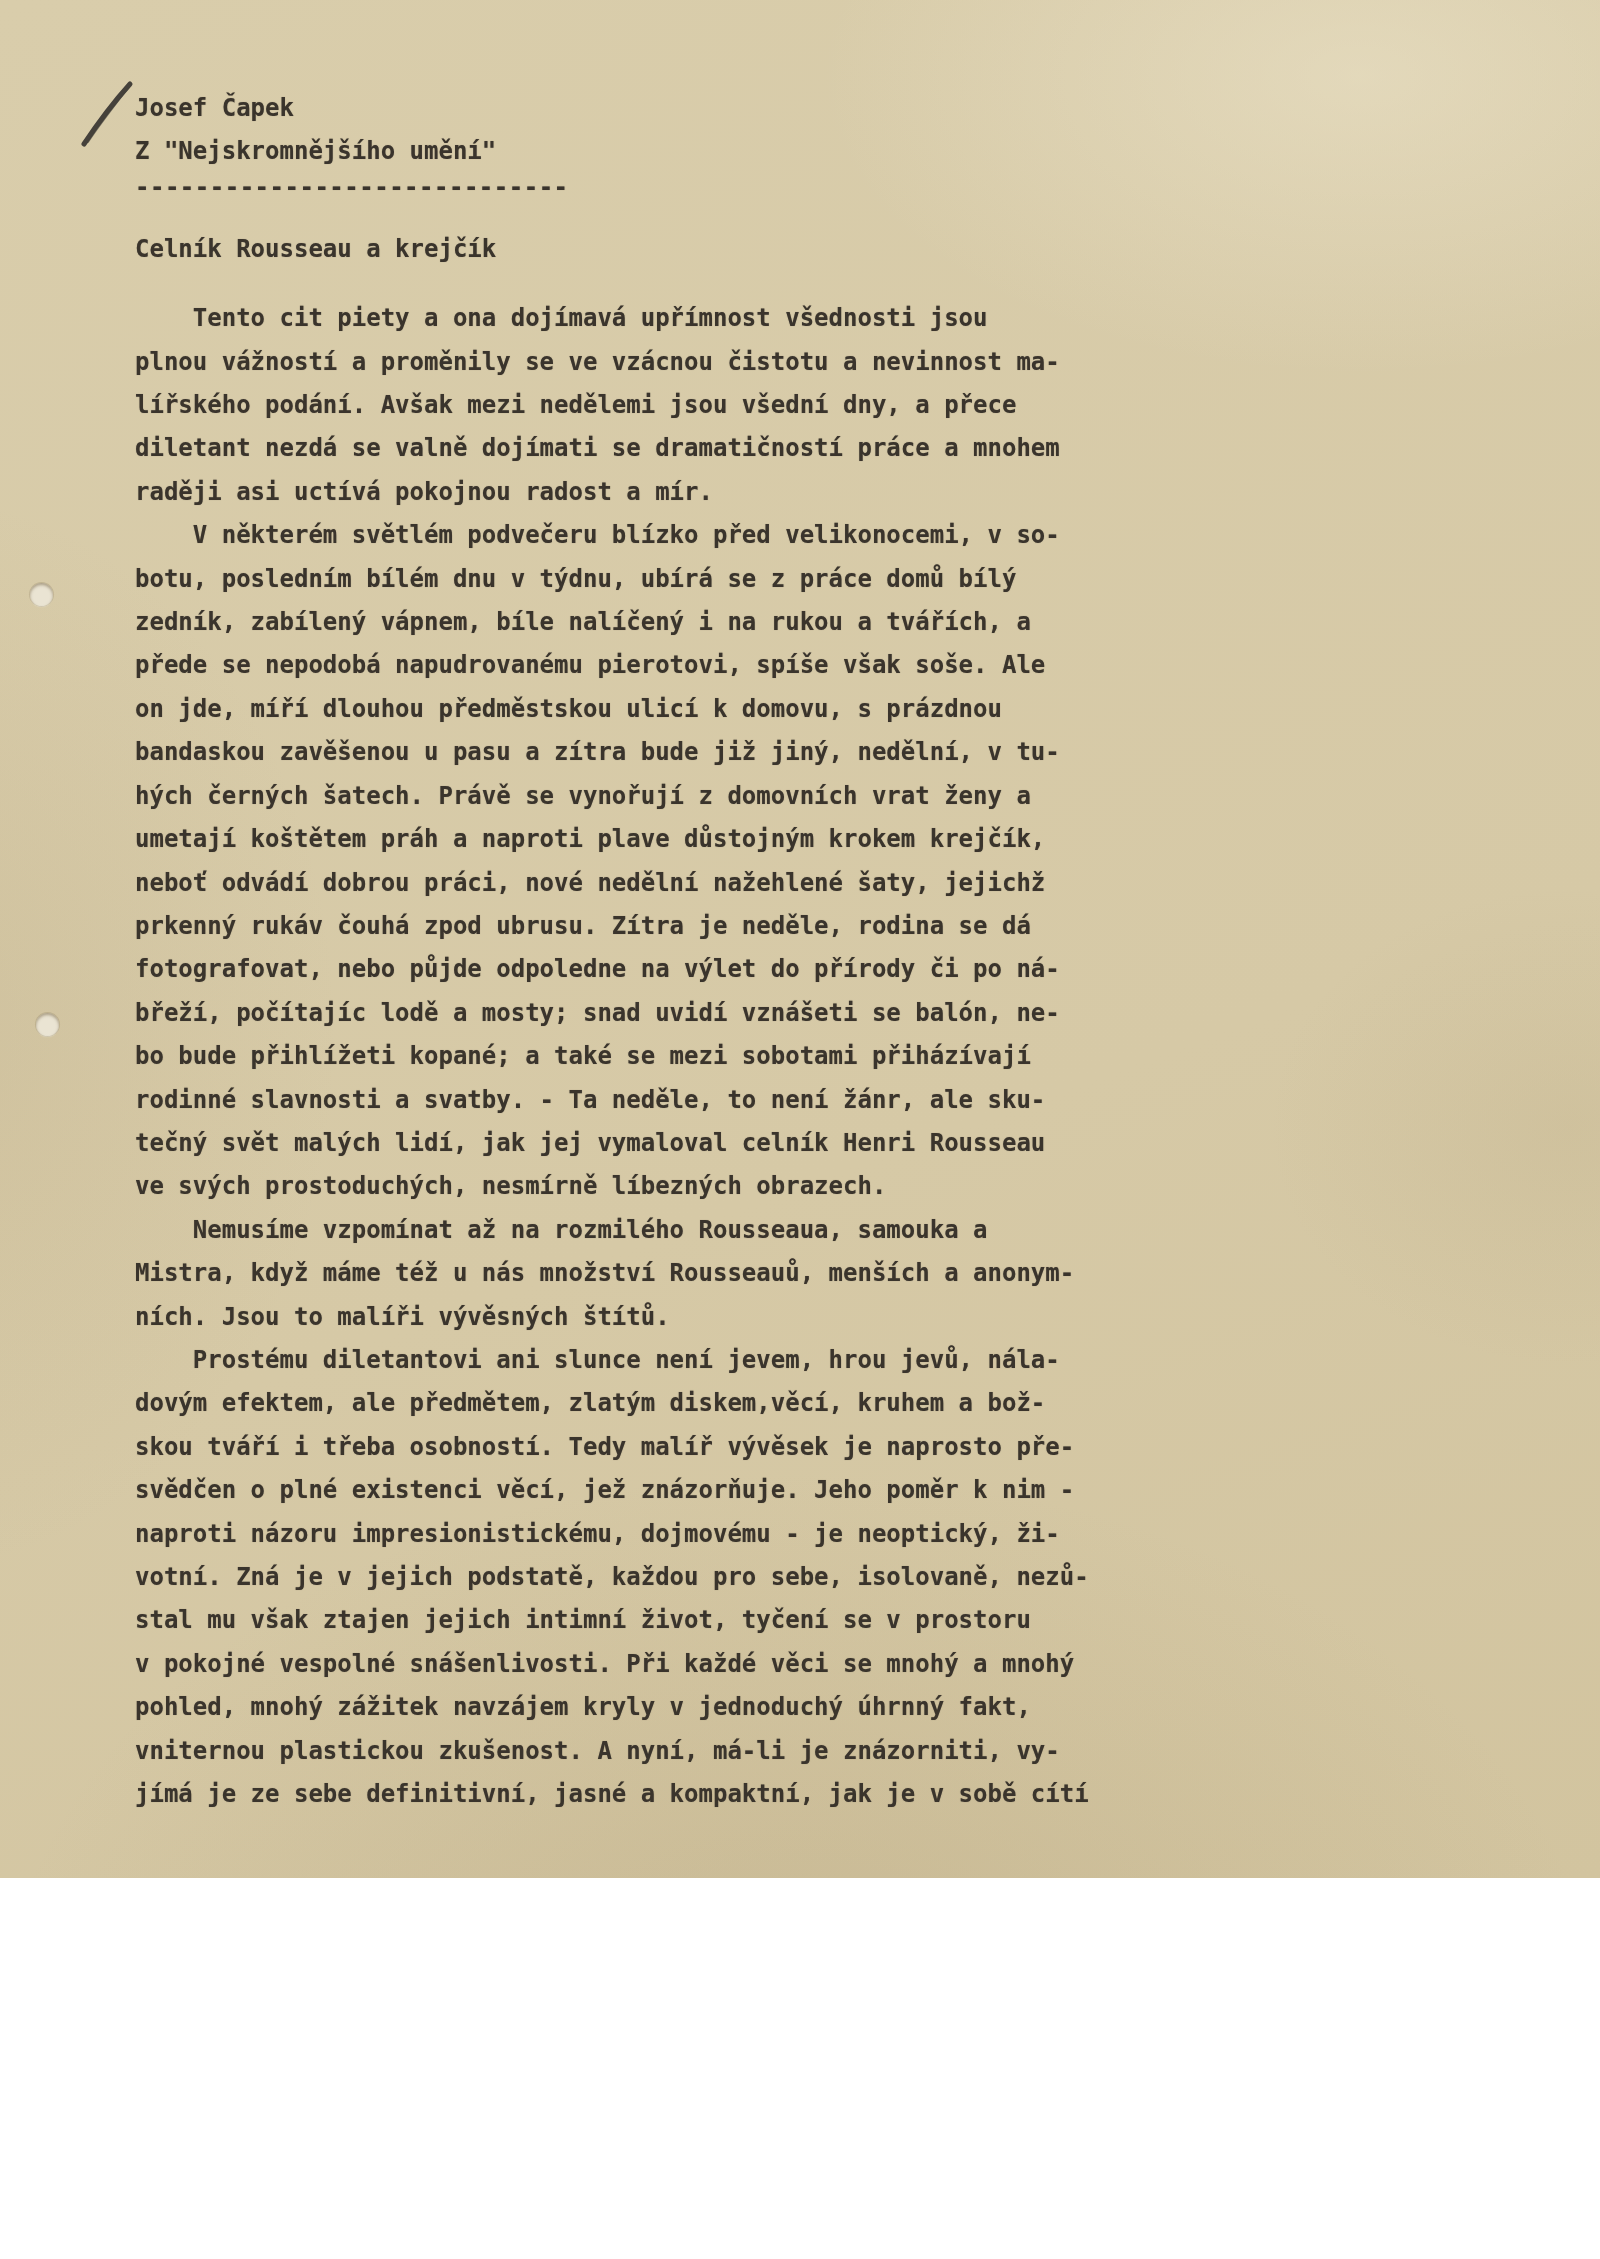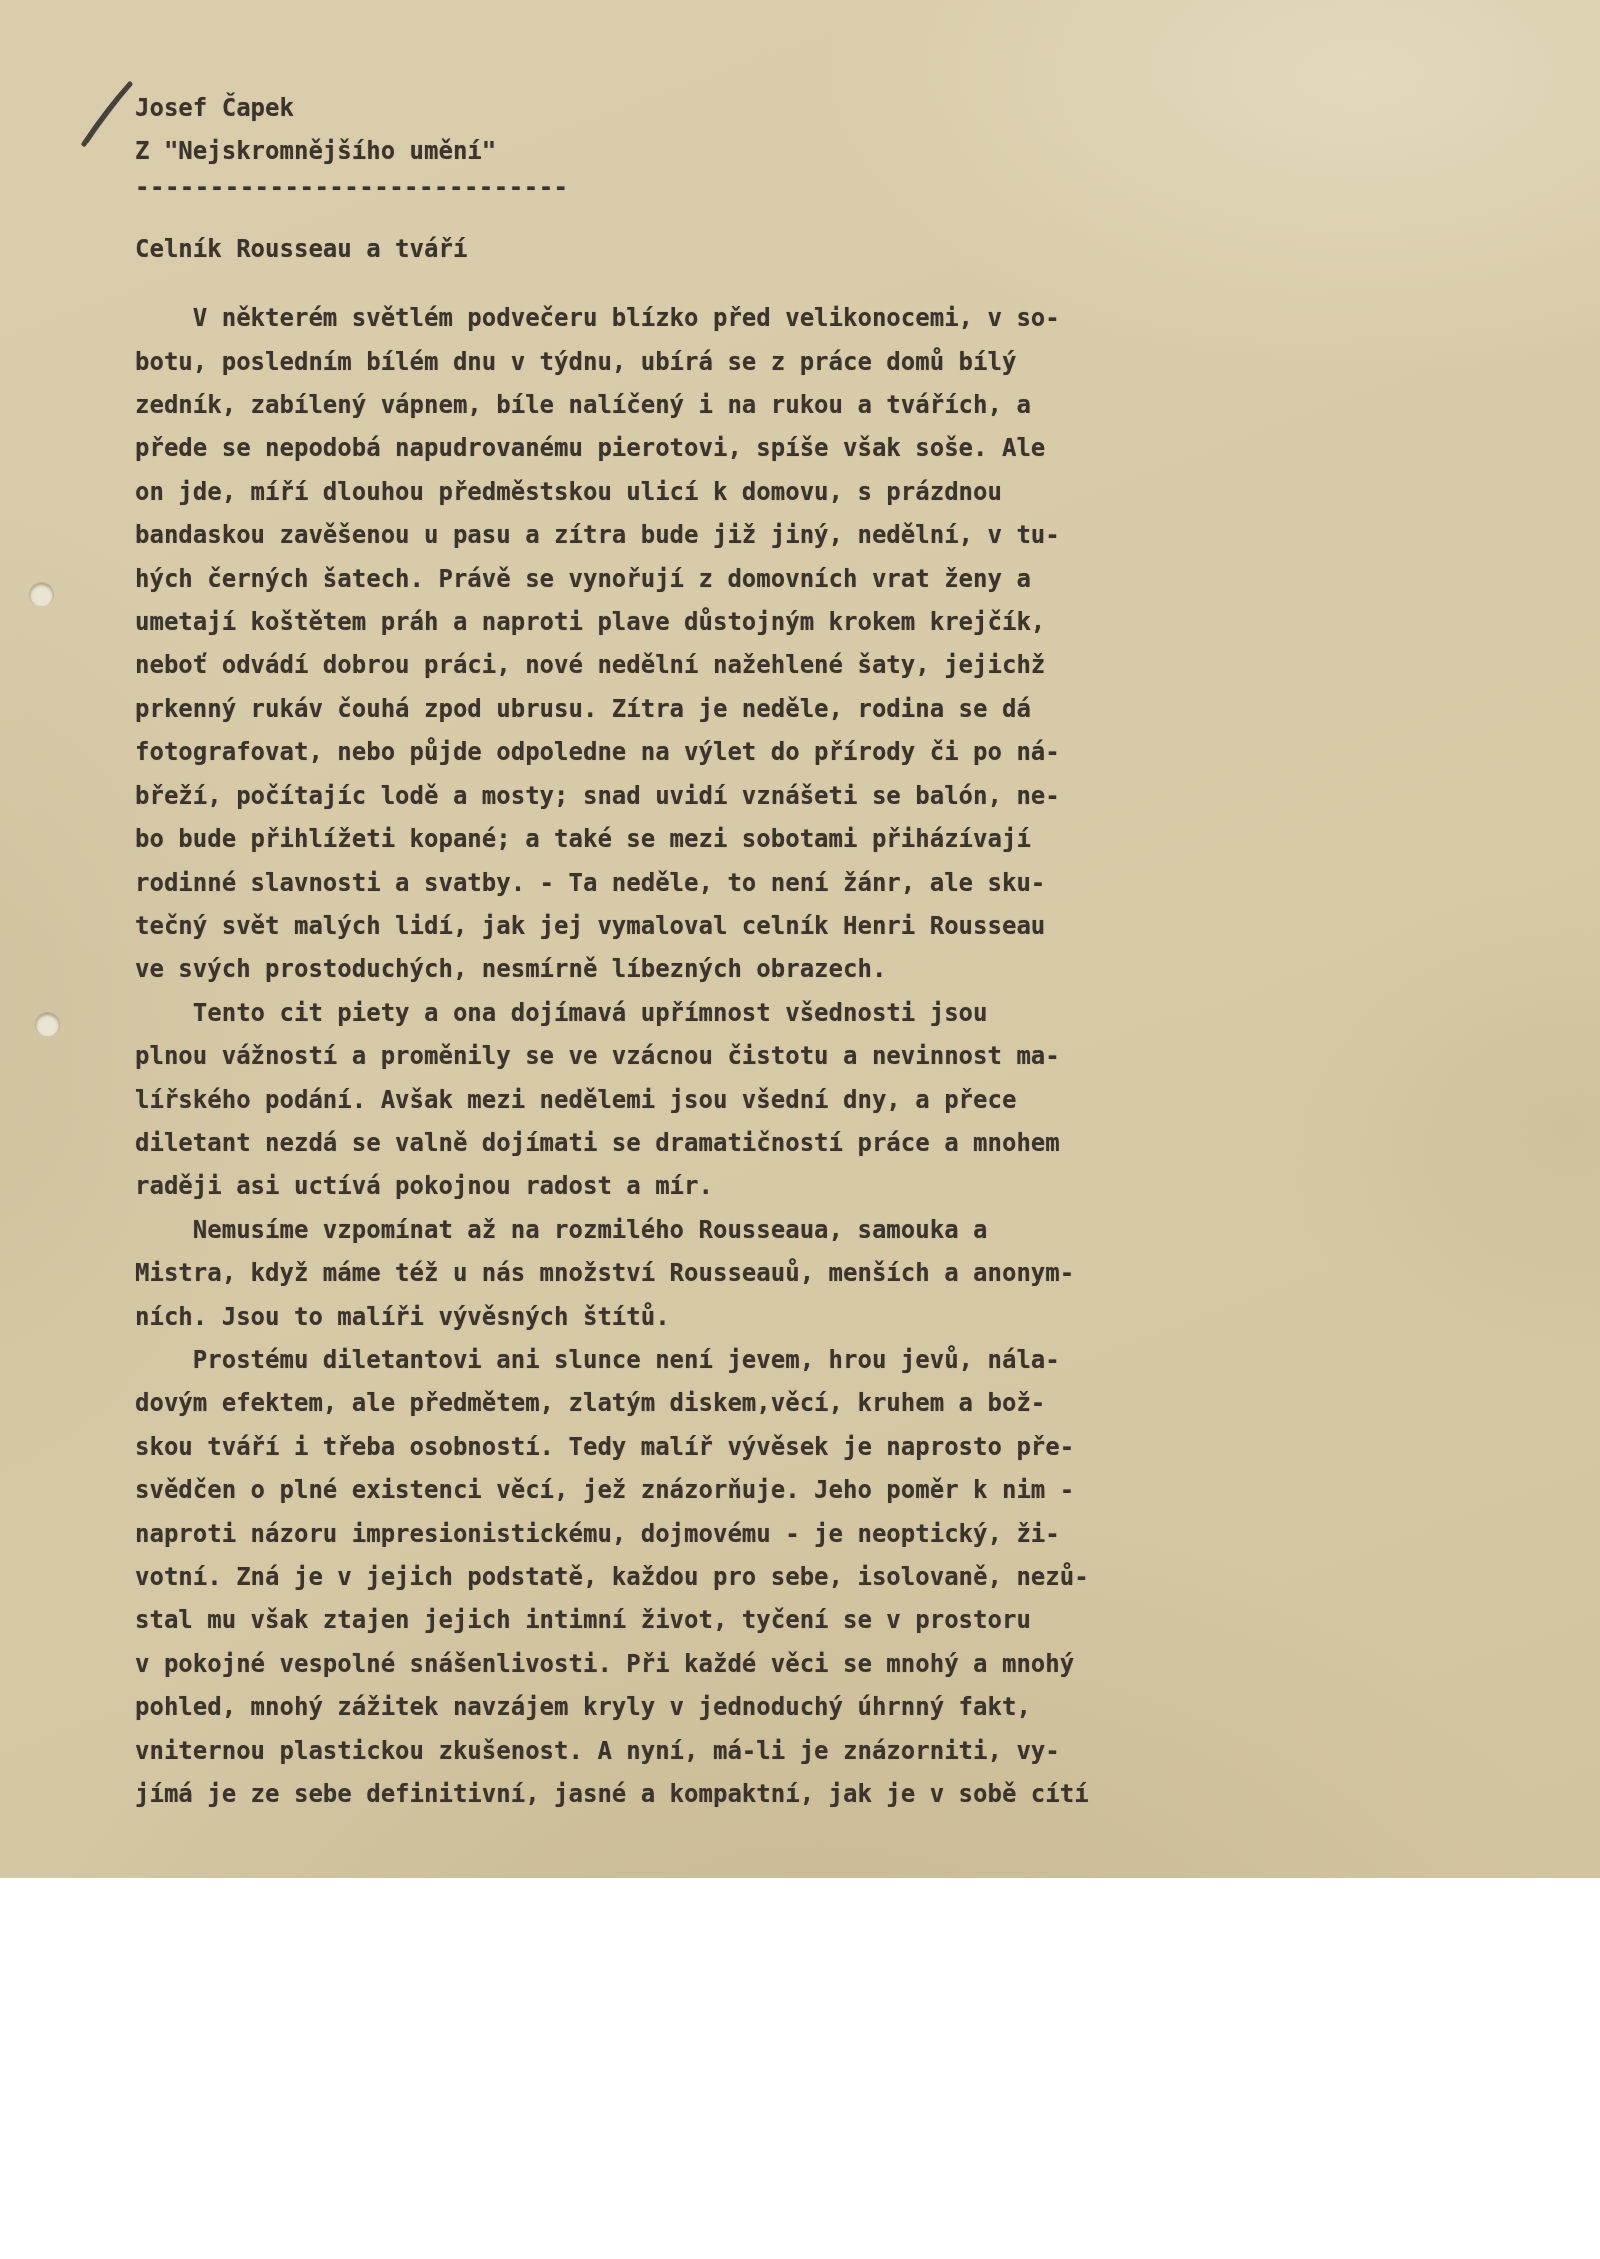--- a/index.html
+++ b/index.html
@@ -81,41 +81,41 @@
     <path d="M12 64 C 24 46, 38 28, 52 10" fill="none" stroke="#45413b" stroke-width="2" stroke-linecap="round" opacity="0.6"></path>
   </svg>
 
   <div class="punch-hole hole-1"></div>
   <div class="punch-hole hole-2"></div>
 
   <div class="content">
     <div class="typed author">Josef Čapek</div>
     <div class="typed source">Z "Nejskromnějšího umění"</div>
     <div class="typed dashes">-----------------------------</div>
-    <h1 class="typed heading">Celník Rousseau a tváří</h1>
-    <div class="typed body-text"><p class="para">    V některém světlém podvečeru blízko před velikonocemi, v so-
+    <h1 class="typed heading">Celník Rousseau a krejčík</h1>
+    <div class="typed body-text"><p class="para">    Tento cit piety a ona dojímavá upřímnost všednosti jsou
+plnou vážností a proměnily se ve vzácnou čistotu a nevinnost ma-
+lířského podání. Avšak mezi nedělemi jsou všední dny, a přece
+diletant nezdá se valně dojímati se dramatičností práce a mnohem
+raději asi uctívá pokojnou radost a mír.</p><p class="para">    V některém světlém podvečeru blízko před velikonocemi, v so-
 botu, posledním bílém dnu v týdnu, ubírá se z práce domů bílý
 zedník, zabílený vápnem, bíle nalíčený i na rukou a tvářích, a
 přede se nepodobá napudrovanému pierotovi, spíše však soše. Ale
 on jde, míří dlouhou předměstskou ulicí k domovu, s prázdnou
 bandaskou zavěšenou u pasu a zítra bude již jiný, nedělní, v tu-
 hých černých šatech. Právě se vynořují z domovních vrat ženy a
 umetají koštětem práh a naproti plave důstojným krokem krejčík,
 neboť odvádí dobrou práci, nové nedělní nažehlené šaty, jejichž
 prkenný rukáv čouhá zpod ubrusu. Zítra je neděle, rodina se dá
 fotografovat, nebo půjde odpoledne na výlet do přírody či po ná-
 břeží, počítajíc lodě a mosty; snad uvidí vznášeti se balón, ne-
 bo bude přihlížeti kopané; a také se mezi sobotami přiházívají
 rodinné slavnosti a svatby. - Ta neděle, to není žánr, ale sku-
 tečný svět malých lidí, jak jej vymaloval celník Henri Rousseau
-ve svých prostoduchých, nesmírně líbezných obrazech.</p><p class="para">    Tento cit piety a ona dojímavá upřímnost všednosti jsou
-plnou vážností a proměnily se ve vzácnou čistotu a nevinnost ma-
-lířského podání. Avšak mezi nedělemi jsou všední dny, a přece
-diletant nezdá se valně dojímati se dramatičností práce a mnohem
-raději asi uctívá pokojnou radost a mír.</p><p class="para">    Nemusíme vzpomínat až na rozmilého Rousseaua, samouka a
+ve svých prostoduchých, nesmírně líbezných obrazech.</p><p class="para">    Nemusíme vzpomínat až na rozmilého Rousseaua, samouka a
 Mistra, když máme též u nás množství Rousseauů, menších a anonym-
 ních. Jsou to malíři vývěsných štítů.</p><p class="para">    Prostému diletantovi ani slunce není jevem, hrou jevů, nála-
 dovým efektem, ale předmětem, zlatým diskem,věcí, kruhem a bož-
 skou tváří i třeba osobností. Tedy malíř vývěsek je naprosto pře-
 svědčen o plné existenci věcí, jež znázorňuje. Jeho poměr k nim -
 naproti názoru impresionistickému, dojmovému - je neoptický, ži-
 votní. Zná je v jejich podstatě, každou pro sebe, isolovaně, nezů-
 stal mu však ztajen jejich intimní život, tyčení se v prostoru
 v pokojné vespolné snášenlivosti. Při každé věci se mnohý a mnohý
 pohled, mnohý zážitek navzájem kryly v jednoduchý úhrnný fakt,

